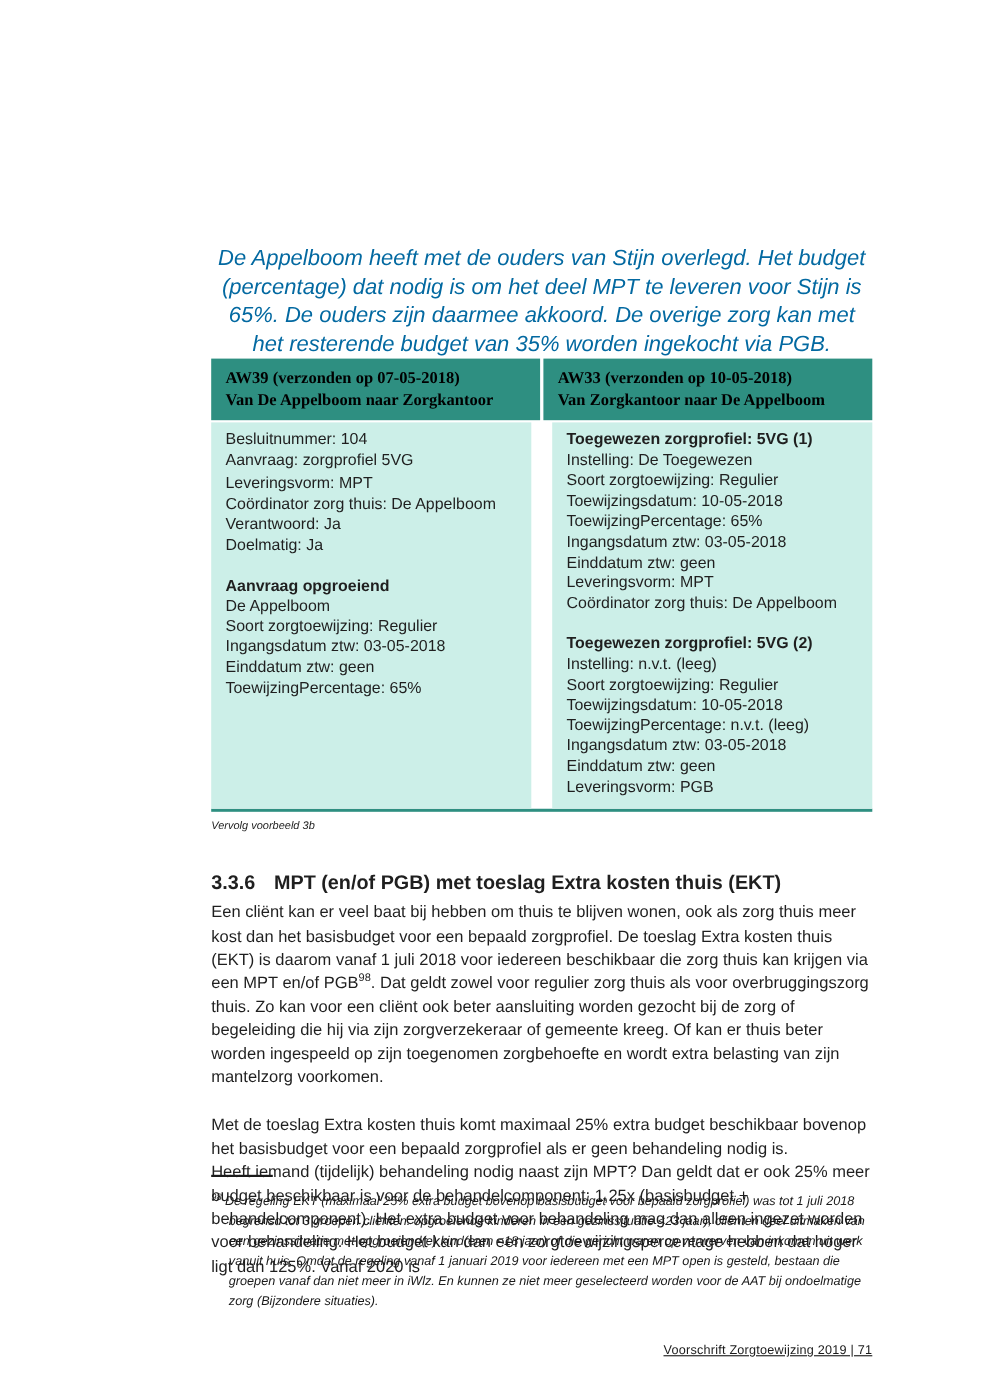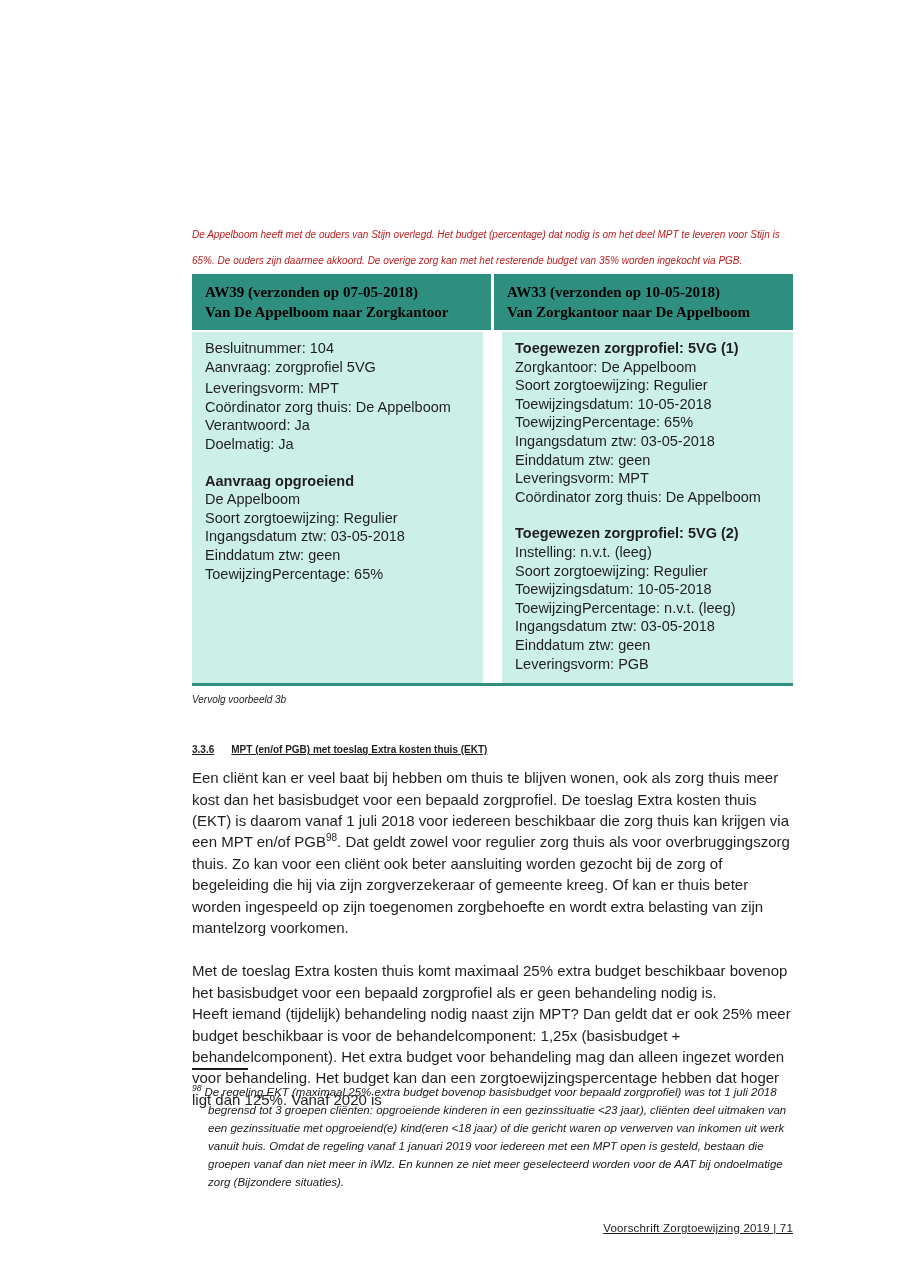--- a/index.html
+++ b/index.html
@@ -10,42 +10,43 @@
   }
   *{margin:0;padding:0;box-sizing:border-box;}
   html,body{background:#ffffff;}
   body{
     width:900px;height:1273px;position:relative;
     font-family:"Liberation Sans","DejaVu Sans",sans-serif;
     color:var(--text);
   }
   .content{position:absolute;left:192px;top:222px;width:601px;}
   .intro{
-    font-style:italic;font-size:10px;line-height:26px;color:#b91c1c;
+    font-style:italic;font-size:20px;line-height:26px;color:#0369a1;
     margin-bottom:0;
+    text-align:center;
   }
   .ex-table{width:100%;margin-top:0;border-bottom:3px solid var(--border-teal);}
   .thead{display:flex;gap:3px;background:#fff;}
   .th{
     flex:1 1 0;background:var(--header-teal);color:#000000;
     font-weight:bold;font-size:15px;line-height:20px;
     padding:8px 13px;
     font-family:Liberation Serif, serif;
   }
   .tbody{display:flex;gap:19px;background:#fff;margin-top:2px;}
   .td{
     flex:1 1 0;background:var(--body-teal);
     font-size:14.5px;line-height:18.6px;
     padding:7px 13px 10px 13px;
   }
   .grp-gap-sm{margin-top:3px;}
   .grp-gap{margin-top:18px;}
   .bold{font-weight:bold;}
   .caption{font-size:10px;line-height:20px;margin-top:4px;font-style:italic;}
-  .heading{font-size:10px;font-weight:bold;margin-top:29px;line-height:22px;text-decoration:underline;}
+  .heading{font-size:18px;font-weight:bold;margin-top:29px;line-height:22px;}
   .heading .num{margin-right:17px;}
   .para{font-size:15px;line-height:21.4px;margin-top:8px;}
   .para.first{margin-top:6px;}
   .para sup{font-size:10px;line-height:0;}
   .footnote-block{position:absolute;left:192px;top:1068px;width:604px;font-style:italic;}
   .fn-rule{width:56px;height:2px;background:#1a1a1a;margin-bottom:9px;}
   .fn{
     font-size:11.5px;line-height:18px;color:#1a1a1a;
     padding-left:16px;text-indent:-16px;
   }
@@ -83,21 +84,21 @@
         <div>Doelmatig: Ja</div>
         <div class="grp-gap bold">Aanvraag opgroeiend</div>
         <div>De Appelboom</div>
         <div>Soort zorgtoewijzing: Regulier</div>
         <div>Ingangsdatum ztw: 03-05-2018</div>
         <div>Einddatum ztw: geen</div>
         <div>ToewijzingPercentage: 65%</div>
       </div>
       <div class="td">
         <div class="bold">Toegewezen zorgprofiel: 5VG (1)</div>
-        <div>Zorgkantoor: De Appelboom</div>
+        <div>Instelling: De Toegewezen</div>
         <div>Soort zorgtoewijzing: Regulier</div>
         <div>Toewijzingsdatum: 10-05-2018</div>
         <div>ToewijzingPercentage: 65%</div>
         <div>Ingangsdatum ztw: 03-05-2018</div>
         <div>Einddatum ztw: geen</div>
         <div>Leveringsvorm: MPT</div>
         <div>Coördinator zorg thuis: De Appelboom</div>
         <div class="grp-gap bold">Toegewezen zorgprofiel: 5VG (2)</div>
         <div>Instelling: n.v.t. (leeg)</div>
         <div>Soort zorgtoewijzing: Regulier</div>

